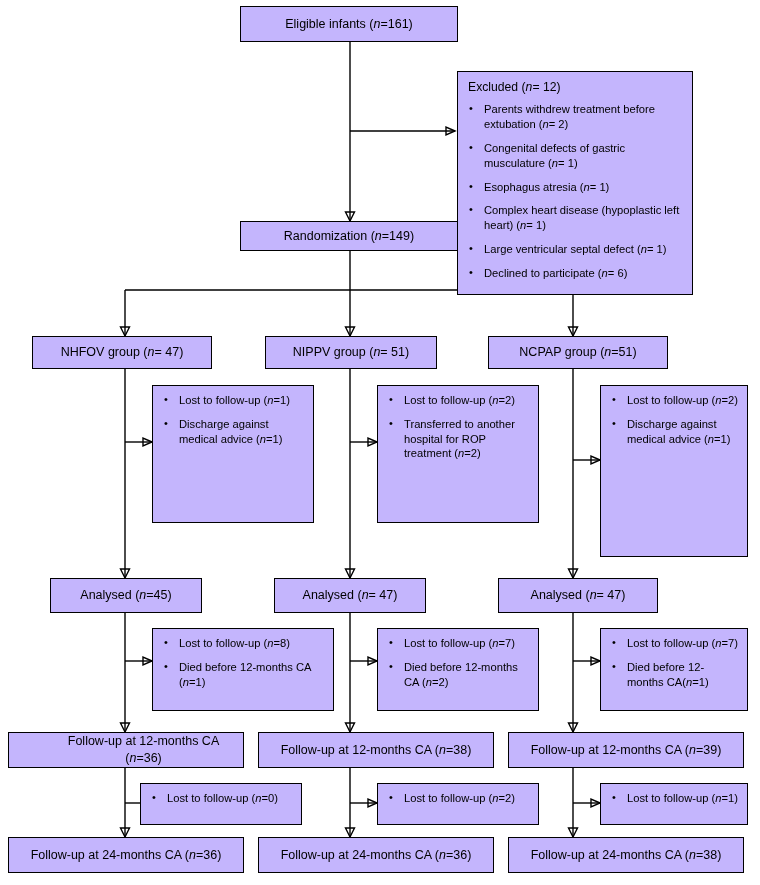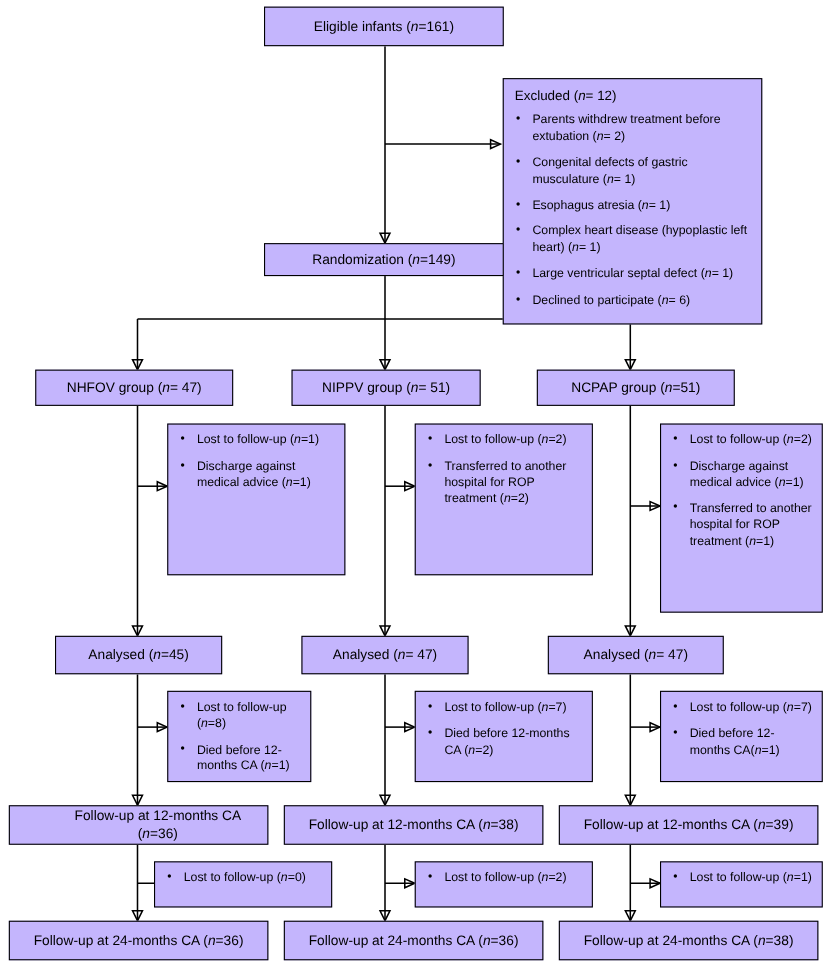--- a/index.html
+++ b/index.html
@@ -182,35 +182,34 @@
   <div class="box left" style="left:377px; top:385px; width:162px; height:138px;">
     <ul class="bullets">
       <li>Lost to follow-up (<span class="it">n</span>=2)</li>
       <li>Transferred to another hospital for ROP treatment (<span class="it">n</span>=2)</li>
     </ul>
   </div>
   <div class="box left" style="left:600px; top:385px; width:148px; height:172px;">
     <ul class="bullets">
       <li>Lost to follow-up (<span class="it">n</span>=2)</li>
       <li>Discharge against medical advice (<span class="it">n</span>=1)</li>
-      <li>Transferred to another hospital for ROP treatment (<span class="it">n</span>=1)</li>
     </ul>
   </div>
 
   <div class="box" style="left:50px; top:578px; width:152px; height:35px;">
     <span>Analysed (<span class="it">n</span>=45)</span>
   </div>
   <div class="box" style="left:274px; top:578px; width:152px; height:35px;">
     <span>Analysed (<span class="it">n</span>= 47)</span>
   </div>
   <div class="box" style="left:498px; top:578px; width:160px; height:35px;">
     <span>Analysed (<span class="it">n</span>= 47)</span>
   </div>
 
-  <div class="box left" style="left:152px; top:628px; width:131px; height:83px;">
+  <div class="box left" style="left:152px; top:628px; width:182px; height:83px;">
     <ul class="bullets">
       <li>Lost to follow-up (<span class="it">n</span>=8)</li>
       <li>Died before 12-months CA (<span class="it">n</span>=1)</li>
     </ul>
   </div>
   <div class="box left" style="left:377px; top:628px; width:162px; height:83px;">
     <ul class="bullets">
       <li>Lost to follow-up (<span class="it">n</span>=7)</li>
       <li>Died before 12-months CA (<span class="it">n</span>=2)</li>
     </ul>

